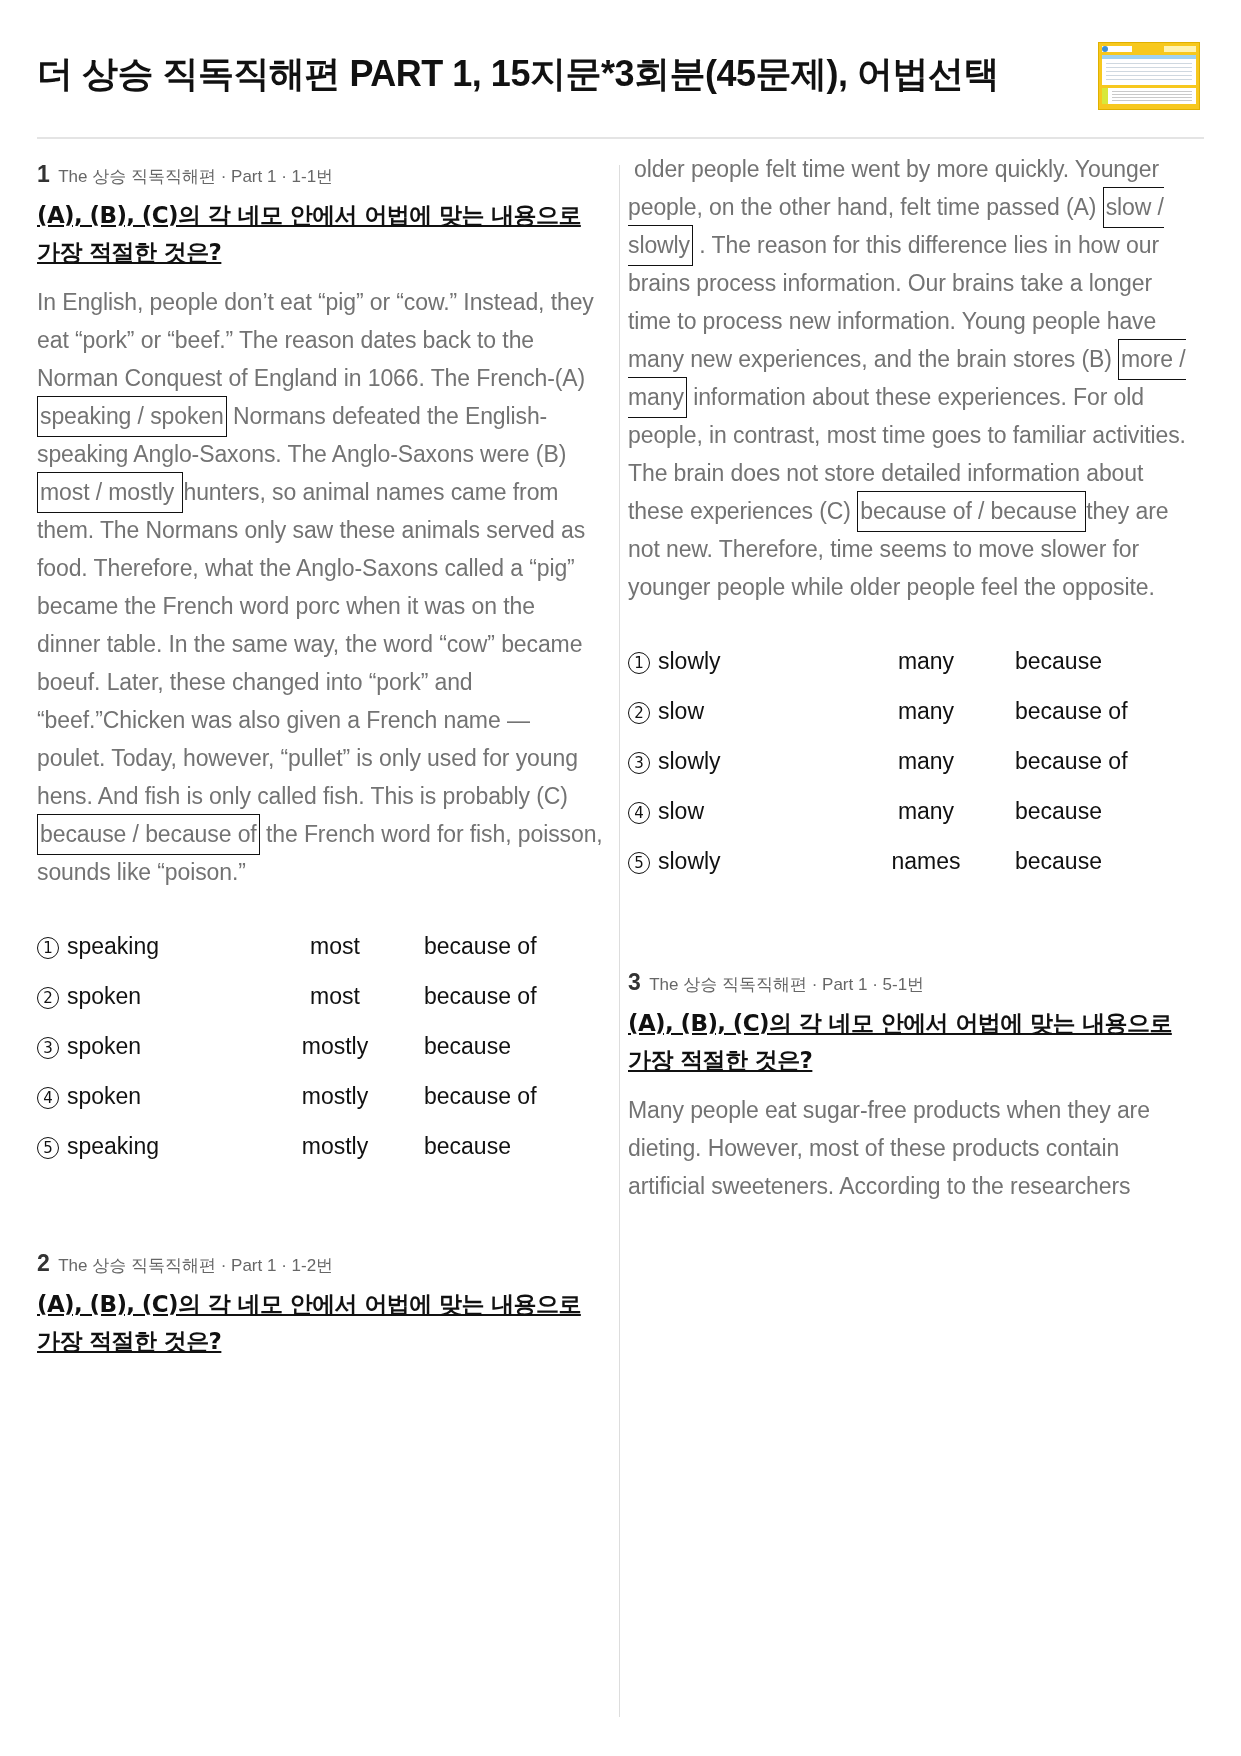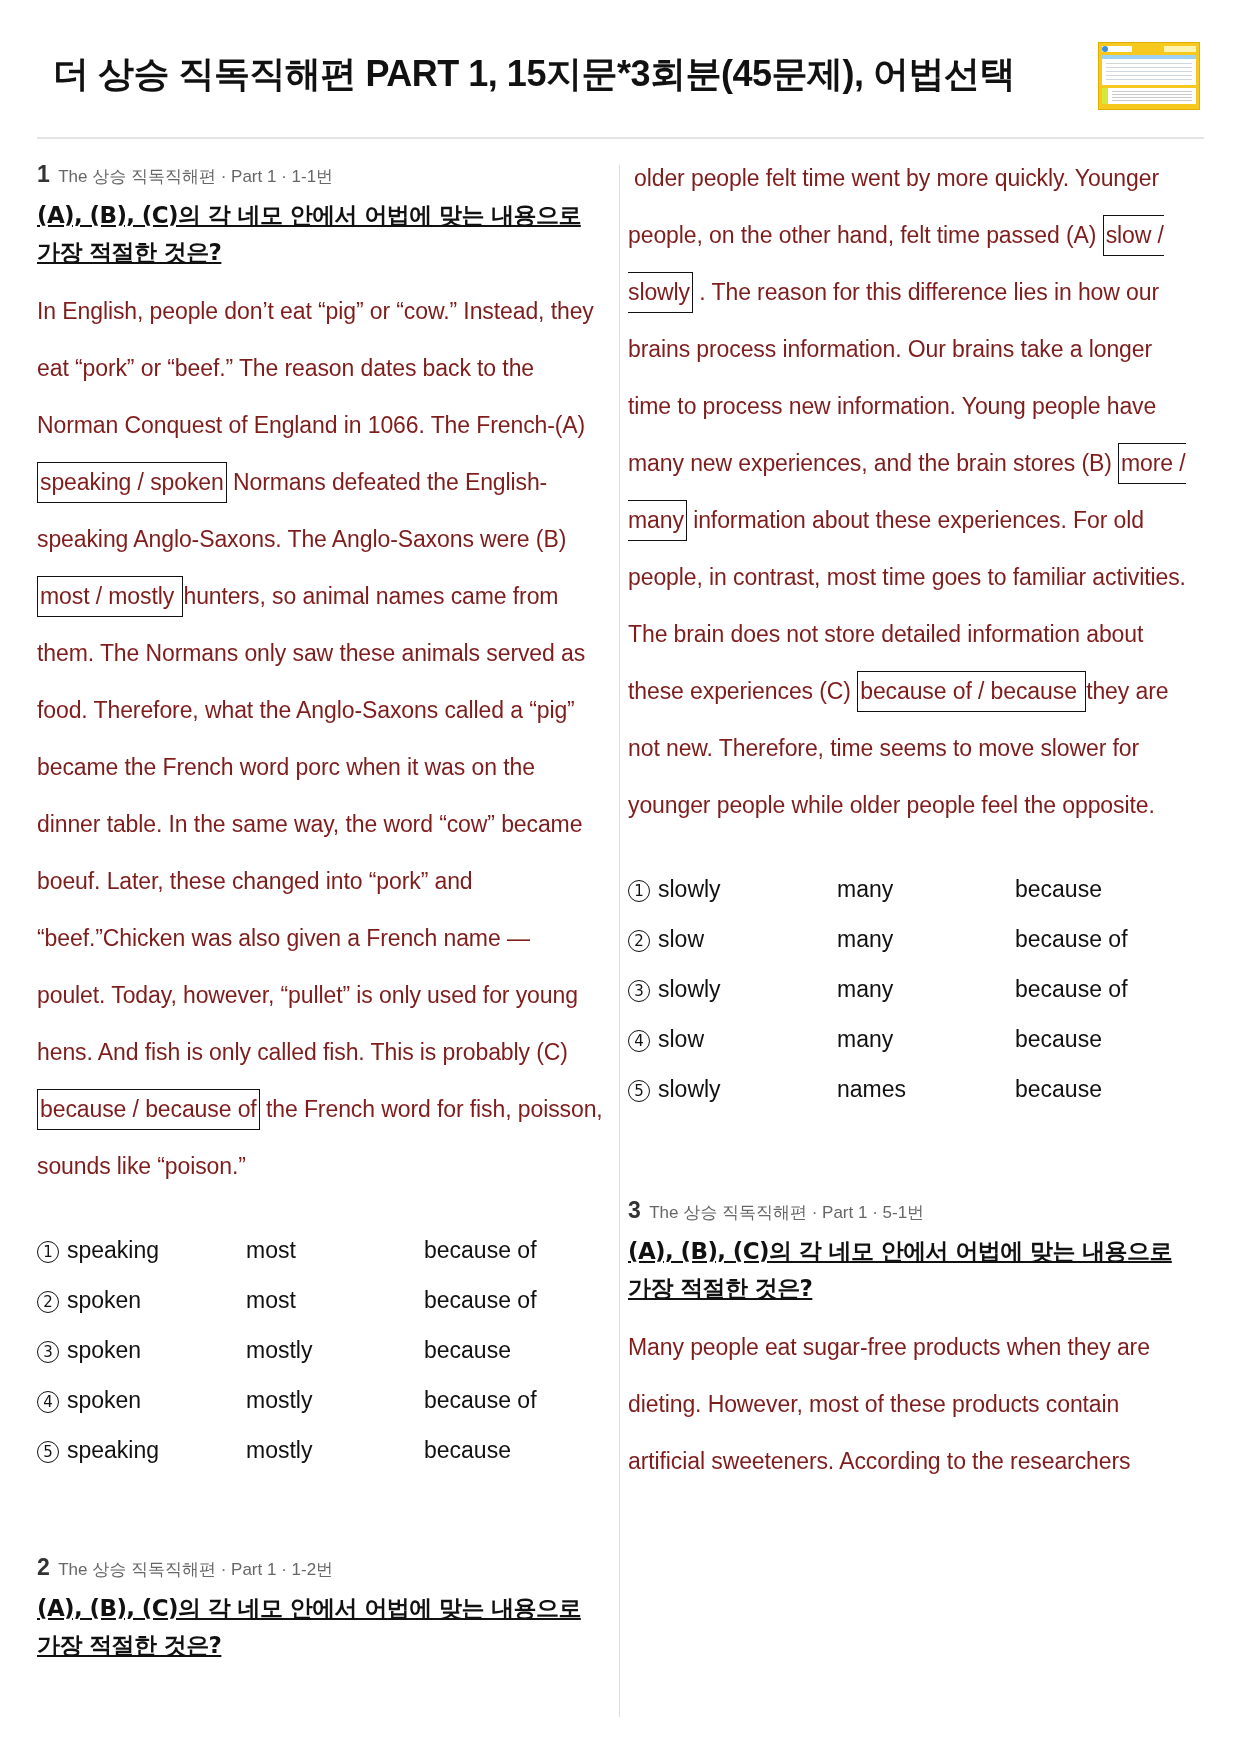--- a/index.html
+++ b/index.html
@@ -16,21 +16,21 @@
     }
     .page-header {
       position: absolute;
       left: 37px;
       top: 40px;
       width: 1167px;
       height: 100px;
     }
     .page-title {
       position: absolute;
-      left: 16px;
+      left: 0;
       top: 10px;
       font-size: 36px;
       font-weight: bold;
       letter-spacing: -0.5px;
       color: #111;
       white-space: nowrap;
       font-family: "Liberation Sans", "DejaVu Sans", sans-serif;
     }
     .thumb {
       position: absolute;
@@ -110,42 +110,42 @@
       font-weight: bold;
       color: #111;
       line-height: 37px;
       margin-bottom: 12px;
       font-family: "DejaVu Sans", "Liberation Sans", sans-serif;
       letter-spacing: -0.6px;
       text-decoration: underline;
     }
     .passage {
       font-size: 23px;
-      line-height: 57px;
-      color: #7f1d1d;
+      line-height: 38px;
+      color: #737373;
       letter-spacing: -0.1px;
     }
     .blank {
       border: 1.5px solid #111;
       padding: 6px 2px 7px 2px;
       -webkit-box-decoration-break: slice;
       box-decoration-break: slice;
     }
     .choices {
       margin-top: 30px;
     }
     .choice {
       display: flex;
       height: 50px;
       align-items: center;
       font-size: 23px;
       color: #111;
     }
     .choice .c1 { width: 209px; display: flex; align-items: center; }
-    .choice .c2 { width: 178px; }
+    .choice .c2 { width: 178px; text-align: center; }
     .choice .c3 { flex: 1; }
     .circ {
       display: inline-block;
       width: 22px; height: 22px;
       border: 1.3px solid #111;
       border-radius: 50%;
       font-size: 15px;
       line-height: 20px;
       text-align: center;
       margin-right: 8px;

